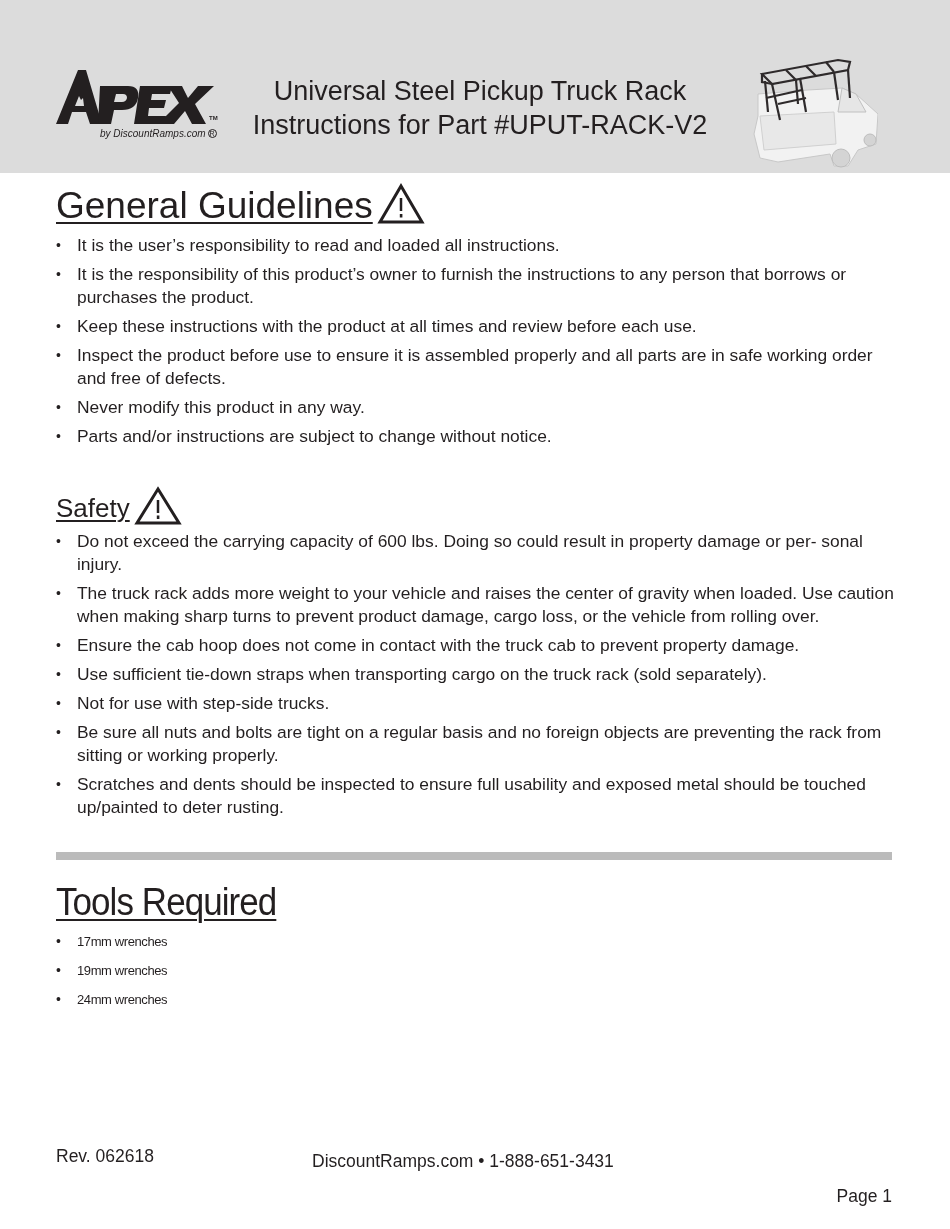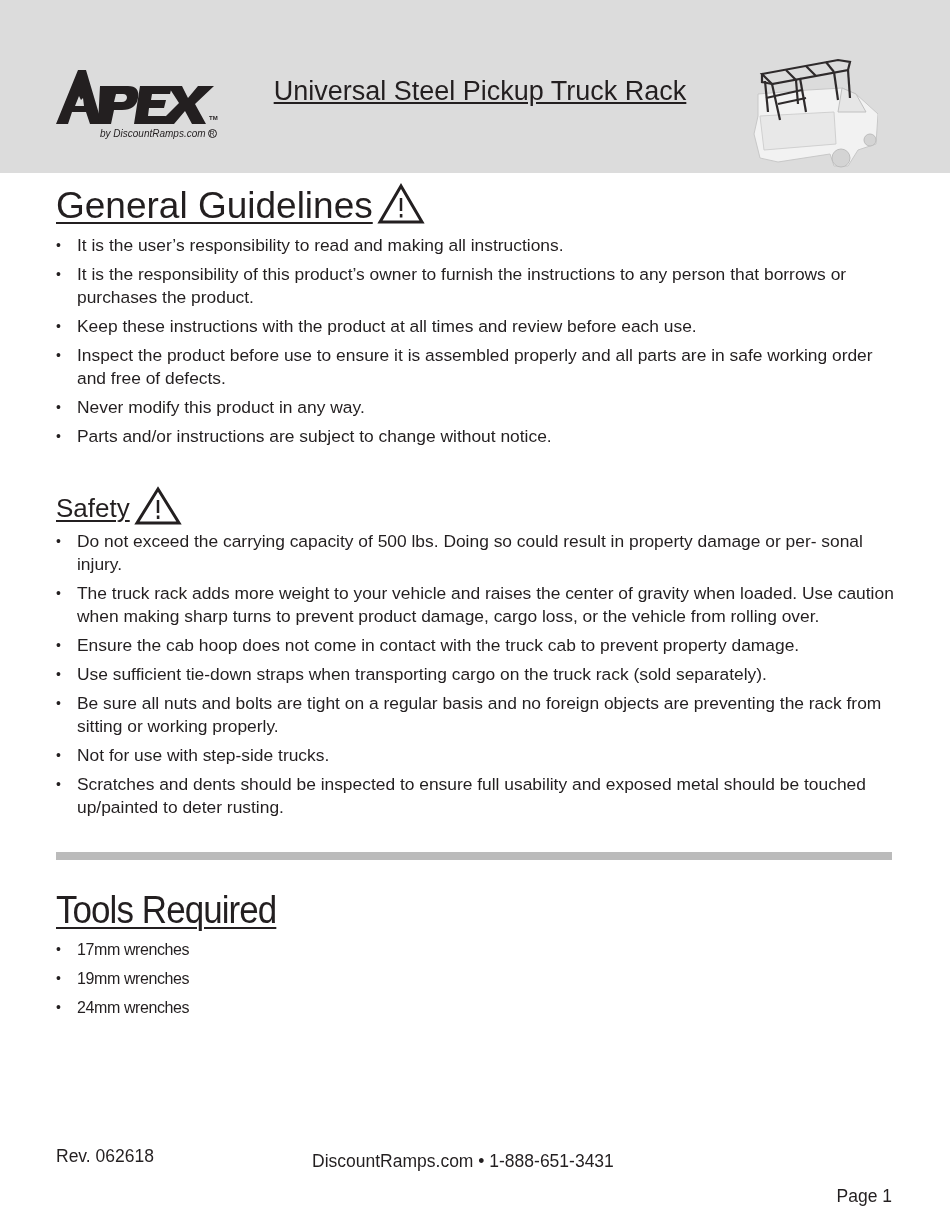--- a/index.html
+++ b/index.html
@@ -15,21 +15,21 @@
     .logo-sub {
       position: absolute; left: 44px; top: 58px; font-size: 10px; font-style: italic;
       color: #231f20; white-space: nowrap;
     }
     .logo-reg { font-size: 7px; font-style: normal; border: 1px solid #231f20; border-radius: 50%;
       display: inline-block; width: 9px; height: 9px; line-height: 8px; text-align: center; margin-left: 2px; vertical-align: 1px; }
     .logo-tm { position: absolute; left: 153px; top: 45px; font-size: 6px; font-weight: bold; }
 
     .title-block {
       position: absolute; left: 230px; top: 74px; width: 500px; text-align: center;
-      font-size: 27px; line-height: 34px; color: #231f20; text-decoration: underline;
+      font-size: 27px; line-height: 34px; color: #231f20;
     }
 
     .truck { position: absolute; left: 738px; top: 54px; width: 140px; height: 118px; }
 
     .content { position: absolute; left: 56px; top: 182px; width: 840px; }
 
     .section-title {
       font-size: 37px; line-height: 44px; text-decoration: underline; text-decoration-thickness: 2px;
       text-underline-offset: 4px; display: inline-block; vertical-align: middle; color: #231f20;
     }
@@ -46,21 +46,21 @@
     ul.bullets li::before {
       content: "\2022"; position: absolute; left: 0; top: 0; font-size: 14px; color: #231f20;
     }
 
     .divider { height: 8px; background: #bbbbbb; width: 836px; margin-top: 33px; }
 
     .tools-title .section-title {
       font-family: "Liberation Sans", sans-serif;
       font-size: 38px; letter-spacing: -1px; transform: scaleX(0.92); transform-origin: left center;
     }
-    .tools ul.bullets li { font-size: 16px; letter-spacing: -0.4px; }
+    .tools ul.bullets li { font-size: 13px; letter-spacing: -0.4px; }
 
     .footer { position: absolute; left: 56px; top: 1146px; width: 836px; font-size: 17.5px; color: #231f20; }
     .footer .rev { position: absolute; left: 0; top: 0; text-align: right; }
     .footer .center { position: absolute; left: 256px; top: 5px; }
     .footer .page { position: absolute; right: 0; top: 0; margin-top: 40px; }
   </style>
 </head>
 <body>
 
 <div class="header">
@@ -77,20 +77,21 @@
       <polygon points="112,16 126,16 132,28 142,16 158,16 139,34 150,54 136,54 129,41 118,54 102,54 123,33" fill="#231f20"></polygon>
     </svg>
     <span class="logo-tm">TM</span>
     <div class="logo-sub">
       <span>by DiscountRamps.com</span><span class="logo-reg">R</span>
     </div>
   </div>
 
   <div class="title-block">
     <div>Universal Steel Pickup Truck Rack</div>
+    <div>Instructions for Part #UPUT-RACK-V2</div>
   </div>
 
   <div class="truck">
     <svg width="140" height="118" viewBox="0 0 140 118">
 
       <path d="M20,40 L70,36 L104,34 L118,40 L140,60 L138,90 L120,96 L110,112 L96,112 L92,100 L40,108 L22,104 L16,80 L20,62 Z" fill="#f2f2f2" stroke="#c8c8c8" stroke-width="1"></path>
       <path d="M104,34 L118,40 L128,58 L100,58 Z" fill="#e6e6e6" stroke="#c0c0c0"></path>
       <path d="M22,62 L96,58 L98,90 L26,96 Z" fill="#e8e8e8" stroke="#d0d0d0"></path>
       <circle cx="103" cy="104" r="9" fill="#d4d4d4" stroke="#bdbdbd"></circle>
       <circle cx="132" cy="86" r="6" fill="#d4d4d4" stroke="#bdbdbd"></circle>
@@ -121,54 +122,54 @@
       <span class="section-title">General Guidelines</span>
       <span class="warn-icon">
         <svg width="48" height="42" viewBox="0 0 48 42">
             <polygon points="24,3 45,39 3,39" fill="none" stroke="#231f20" stroke-width="3" stroke-linejoin="miter"></polygon>
             <line x1="24" y1="15" x2="24" y2="28" stroke="#231f20" stroke-width="2.5"></line>
             <rect x="22.8" y="31" width="2.6" height="3.5" fill="#231f20"></rect>
           </svg>
       </span>
     </div>
     <ul class="bullets">
-      <li>It is the user’s responsibility to read and making all instructions.</li>
+      <li>It is the user’s responsibility to read and loaded all instructions.</li>
       <li>It is the responsibility of this product’s owner to furnish the instructions to any person that borrows or purchases the product.</li>
       <li>Keep these instructions with the product at all times and review before each use.</li>
       <li>Inspect the product before use to ensure it is assembled properly and all parts are in safe working order and free of defects.</li>
       <li>Never modify this product in any way.</li>
       <li>Parts and/or instructions are subject to change without notice.</li>
     </ul>
   </section>
 
   <section style="margin-top:24px;">
     <div class="section-head small">
       <span class="section-title">Safety</span>
       <span class="warn-icon">
         <svg width="48" height="40" viewBox="0 0 48 40">
             <polygon points="24,3 45,37 3,37" fill="none" stroke="#231f20" stroke-width="3" stroke-linejoin="miter"></polygon>
             <line x1="24" y1="14" x2="24" y2="27" stroke="#231f20" stroke-width="2.5"></line>
             <rect x="22.8" y="29.5" width="2.6" height="3.5" fill="#231f20"></rect>
           </svg>
       </span>
     </div>
     <ul class="bullets">
-      <li>Do not exceed the carrying capacity of 500 lbs. Doing so could result in property damage or per- sonal injury.</li>
+      <li>Do not exceed the carrying capacity of 600 lbs. Doing so could result in property damage or per- sonal injury.</li>
       <li>The truck rack adds more weight to your vehicle and raises the center of gravity when loaded. Use caution when making sharp turns to prevent product damage, cargo loss, or the vehicle from rolling over.</li>
       <li>Ensure the cab hoop does not come in contact with the truck cab to prevent property damage.</li>
       <li>Use sufficient tie-down straps when transporting cargo on the truck rack (sold separately).</li>
+      <li>Not for use with step-side trucks.</li>
       <li>Be sure all nuts and bolts are tight on a regular basis and no foreign objects are preventing the rack from sitting or working properly.</li>
-      <li>Not for use with step-side trucks.</li>
       <li>Scratches and dents should be inspected to ensure full usability and exposed metal should be touched up/painted to deter rusting.</li>
     </ul>
   </section>
 
   <div class="divider"></div>
 
-  <section class="tools" style="margin-top:26px;">
+  <section class="tools" style="margin-top:18px;">
     <div class="section-head tools-title">
       <span class="section-title">Tools Required</span>
     </div>
     <ul class="bullets">
       <li>17mm wrenches</li>
       <li>19mm wrenches</li>
       <li>24mm wrenches</li>
     </ul>
   </section>
 </div>

